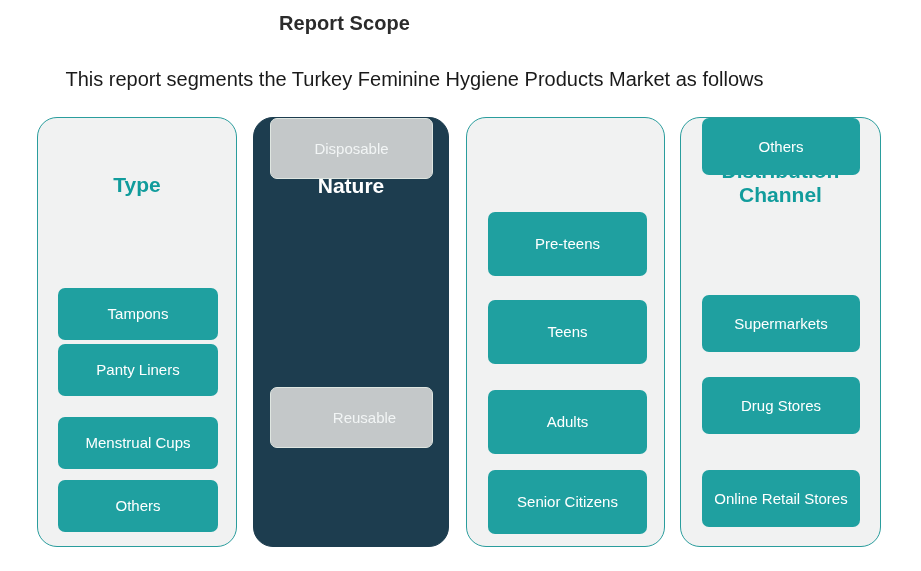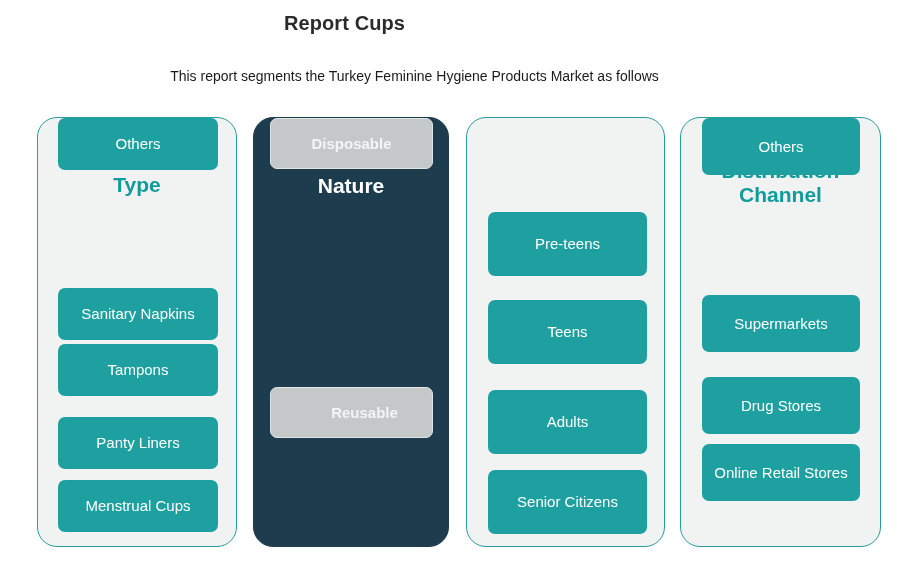--- a/index.html
+++ b/index.html
@@ -26,21 +26,21 @@
     color: #2b2b2b;
     letter-spacing: 0.1px;
   }
 
   #subtitle {
     position: absolute;
     top: 68px;
     left: 0;
     width: 829px;
     text-align: center;
-    font-size: 14px;
+    font-size: 20px;
     font-weight: normal;
     color: #1a1a1a;
   }
 
   .card {
     position: absolute;
     top: 117px;
     height: 430px;
     border-radius: 20px;
     box-sizing: border-box;
@@ -99,51 +99,50 @@
   #card-type .chip { left: 20px; width: 160px; height: 52px; }
   #card-type .chip:nth-of-type(1) { top: 102px; }
   #card-type .chip:nth-of-type(2) { top: 170px; }
   #card-type .chip:nth-of-type(3) { top: 226px; }
   #card-type .chip:nth-of-type(4) { top: 299px; }
   #card-type .chip:nth-of-type(5) { top: 362px; }
 
   
   #card-nature { left: 253px; width: 196px; }
   #card-nature .card-title { top: 48px; }
-  #card-nature .chip { left: 16px; width: 163px; height: 51px; font-weight: bold; }
+  #card-nature .chip { left: 16px; width: 163px; height: 61px; }
   #card-nature .chip:nth-of-type(1) { top: 179px; }
   #card-nature .chip:nth-of-type(2) { top: 269px; padding-left: 26px; }
 
   
   #card-age { left: 466px; width: 199px; }
   #card-age .card-title { top: 48px; }
   #card-age .chip { left: 21px; width: 159px; height: 64px; }
   #card-age .chip:nth-of-type(1) { top: 94px; }
   #card-age .chip:nth-of-type(2) { top: 182px; }
   #card-age .chip:nth-of-type(3) { top: 272px; }
   #card-age .chip:nth-of-type(4) { top: 352px; }
 
   
   #card-dist { left: 680px; width: 201px; }
   #card-dist .card-title { top: 33px; }
   #card-dist .chip { left: 21px; width: 158px; height: 57px; }
   #card-dist .chip:nth-of-type(1) { top: 92px; }
   #card-dist .chip:nth-of-type(2) { top: 177px; }
   #card-dist .chip:nth-of-type(3) { top: 259px; }
-  #card-dist .chip:nth-of-type(4) { top: 326px; }
+  #card-dist .chip:nth-of-type(4) { top: 352px; }
 </style>
 </head>
 <body>
 
-<div id="page-title">Report Cups</div>
+<div id="page-title">Report Scope</div>
 <div id="subtitle">This report segments the Turkey Feminine Hygiene Products Market as follows</div>
 
 <div class="card light" id="card-type">
   <div class="card-title teal">Type</div>
-  <div class="chip teal">Sanitary Napkins</div>
   <div class="chip teal">Tampons</div>
   <div class="chip teal">Panty Liners</div>
   <div class="chip teal">Menstrual Cups</div>
   <div class="chip teal">Others</div>
 </div>
 
 <div class="card dark" id="card-nature">
   <div class="card-title white">Nature</div>
   <div class="chip gray">Reusable</div>
   <div class="chip gray">Disposable</div>

